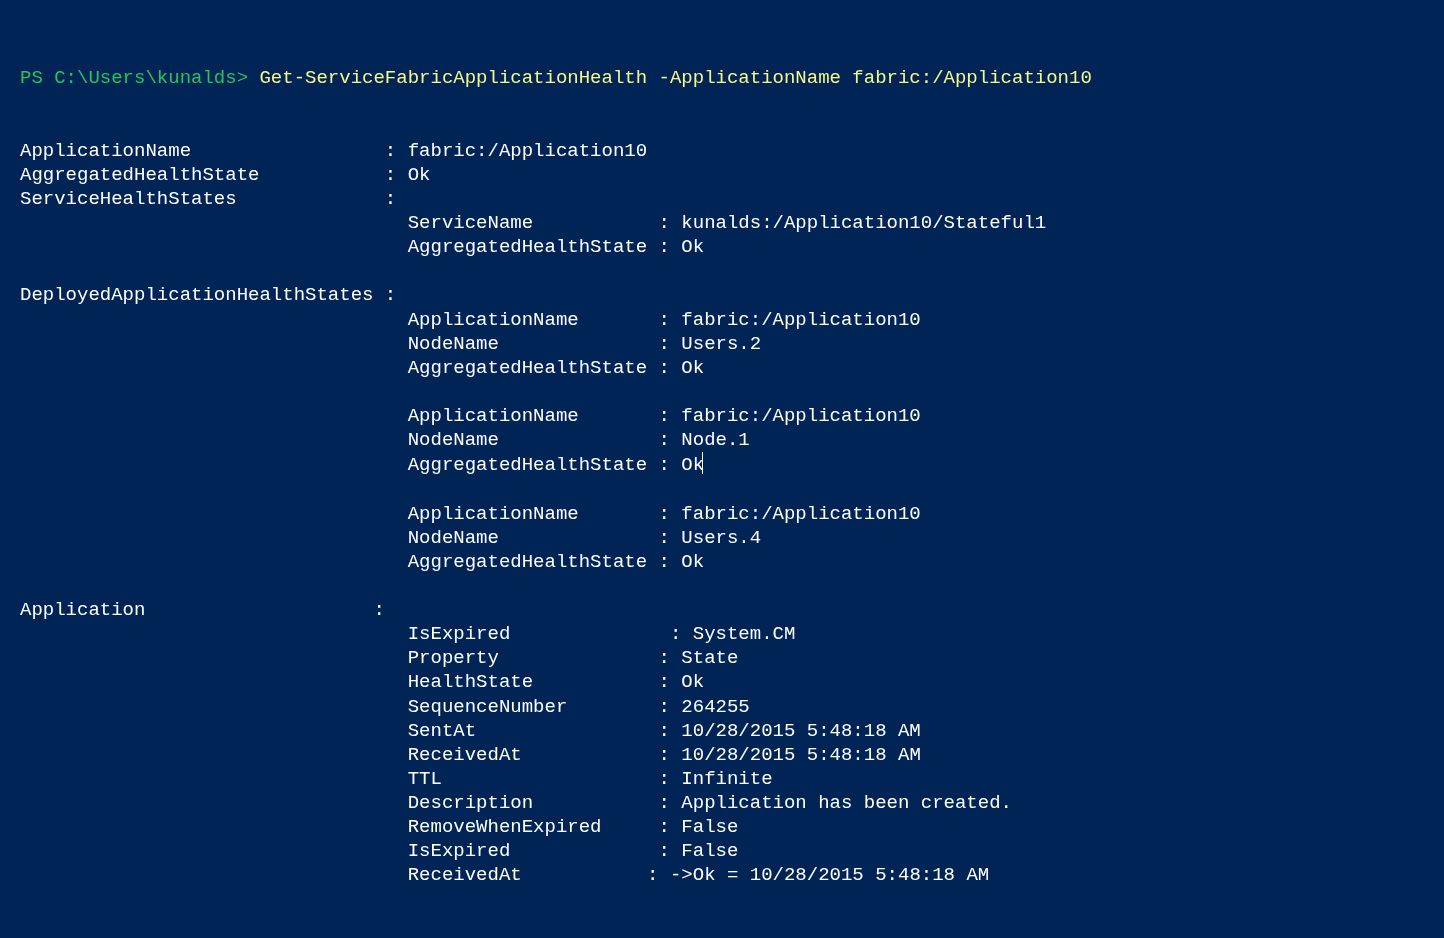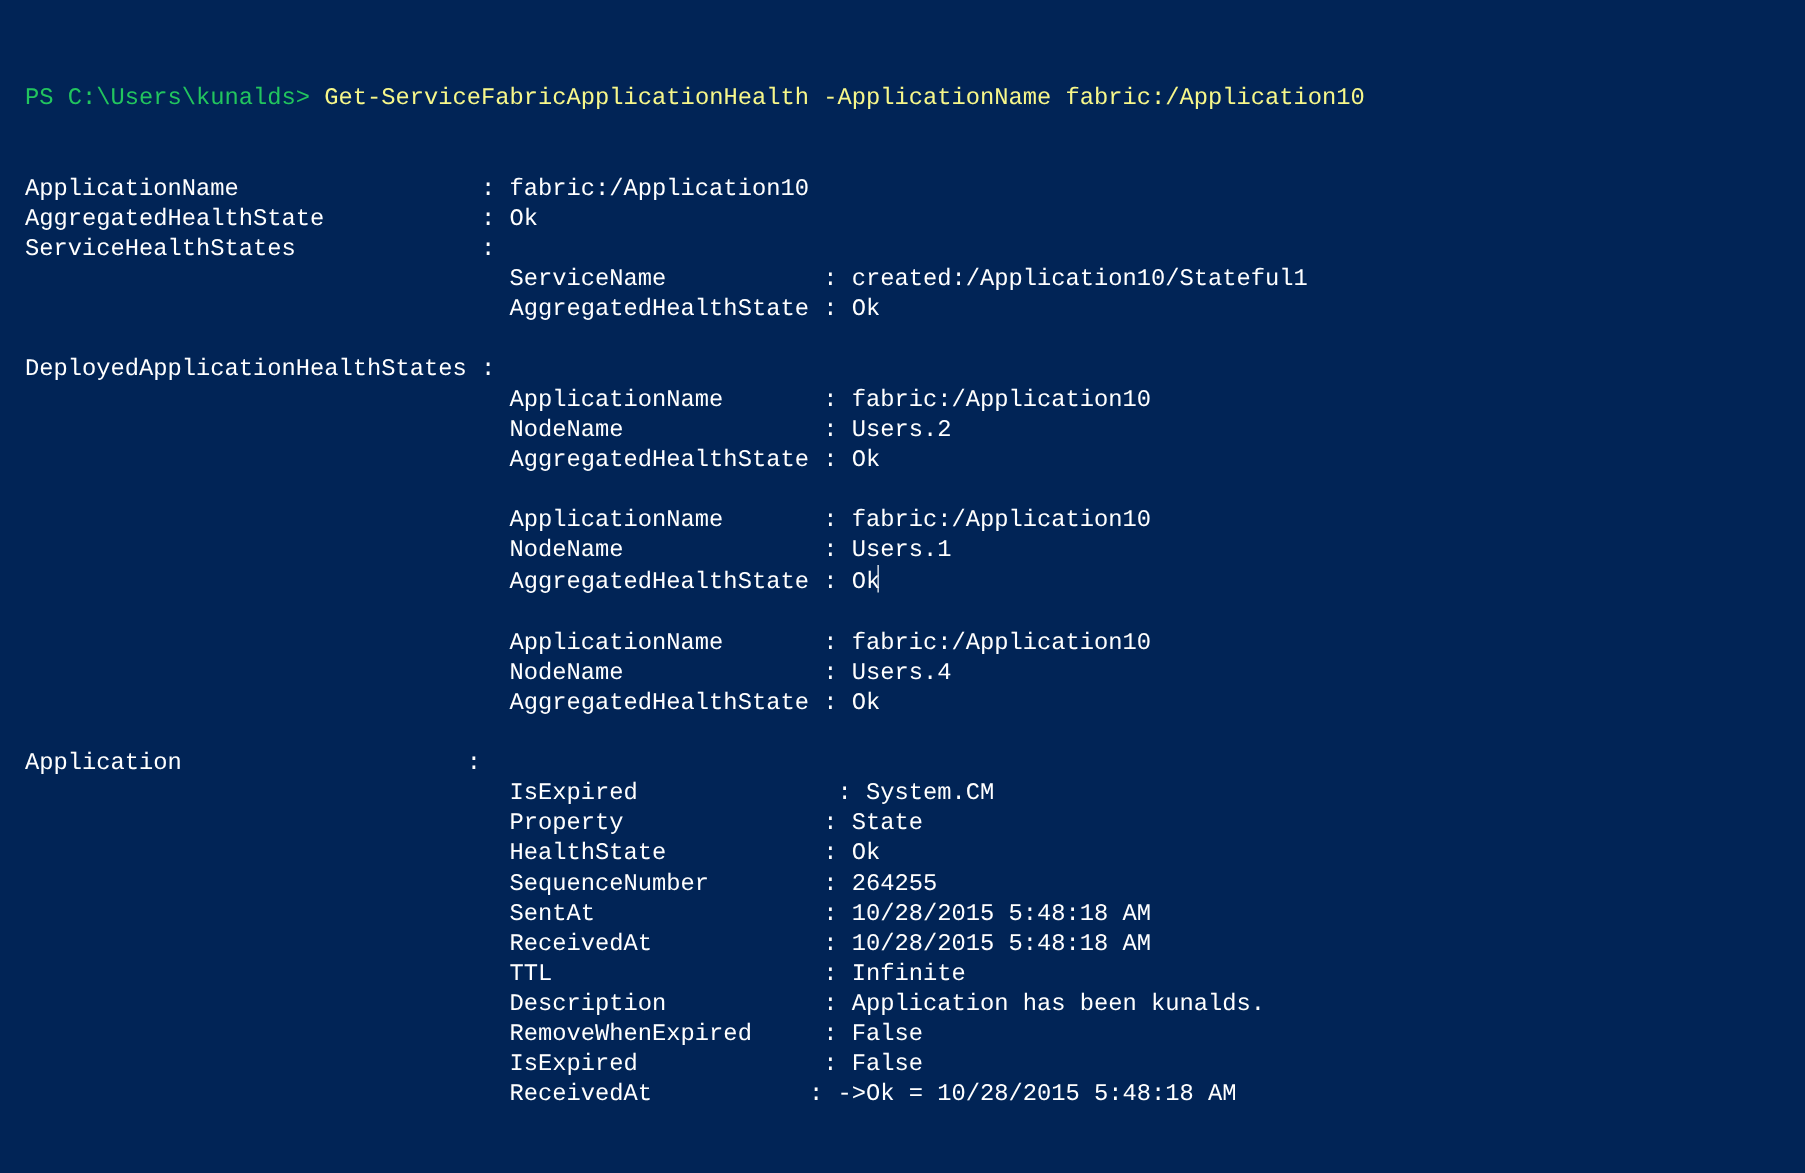--- a/index.html
+++ b/index.html
@@ -28,41 +28,41 @@
   </style>
 </head>
 <body>
 
 <span class="prompt">PS C:\Users\kunalds&gt; </span><span class="command">Get-ServiceFabricApplicationHealth -ApplicationName fabric:/Application10</span>
 
 
 <span>ApplicationName</span>                 : <span>fabric:/Application10</span>
 <span>AggregatedHealthState</span>           : <span>Ok</span>
 <span>ServiceHealthStates</span>             :
-                                  <span>ServiceName</span>           : <span>created:/Application10/Stateful1</span>
+                                  <span>ServiceName</span>           : <span>kunalds:/Application10/Stateful1</span>
                                   <span>AggregatedHealthState</span> : <span>Ok</span>
 
 <span>DeployedApplicationHealthStates</span> :
                                   <span>ApplicationName</span>       : <span>fabric:/Application10</span>
                                   <span>NodeName</span>              : <span>Users.2</span>
                                   <span>AggregatedHealthState</span> : <span>Ok</span>
 
                                   <span>ApplicationName</span>       : <span>fabric:/Application10</span>
-                                  <span>NodeName</span>              : <span>Users.1</span>
+                                  <span>NodeName</span>              : <span>Node.1</span>
                                   <span>AggregatedHealthState</span> : <span>Ok</span><span class="cursor"></span>
 
                                   <span>ApplicationName</span>       : <span>fabric:/Application10</span>
                                   <span>NodeName</span>              : <span>Users.4</span>
                                   <span>AggregatedHealthState</span> : <span>Ok</span>
 
 <span>Application</span>                    :
                                   <span>IsExpired</span>              : <span>System.CM</span>
                                   <span>Property</span>              : <span>State</span>
                                   <span>HealthState</span>           : <span>Ok</span>
                                   <span>SequenceNumber</span>        : <span>264255</span>
                                   <span>SentAt</span>                : <span>10/28/2015 5:48:18 AM</span>
                                   <span>ReceivedAt</span>            : <span>10/28/2015 5:48:18 AM</span>
                                   <span>TTL</span>                   : <span>Infinite</span>
-                                  <span>Description</span>           : <span>Application has been kunalds.</span>
+                                  <span>Description</span>           : <span>Application has been created.</span>
                                   <span>RemoveWhenExpired</span>     : <span>False</span>
                                   <span>IsExpired</span>             : <span>False</span>
                                   <span>ReceivedAt</span>           : <span>-&gt;Ok = 10/28/2015 5:48:18 AM</span>
 
 
 </body></html>

